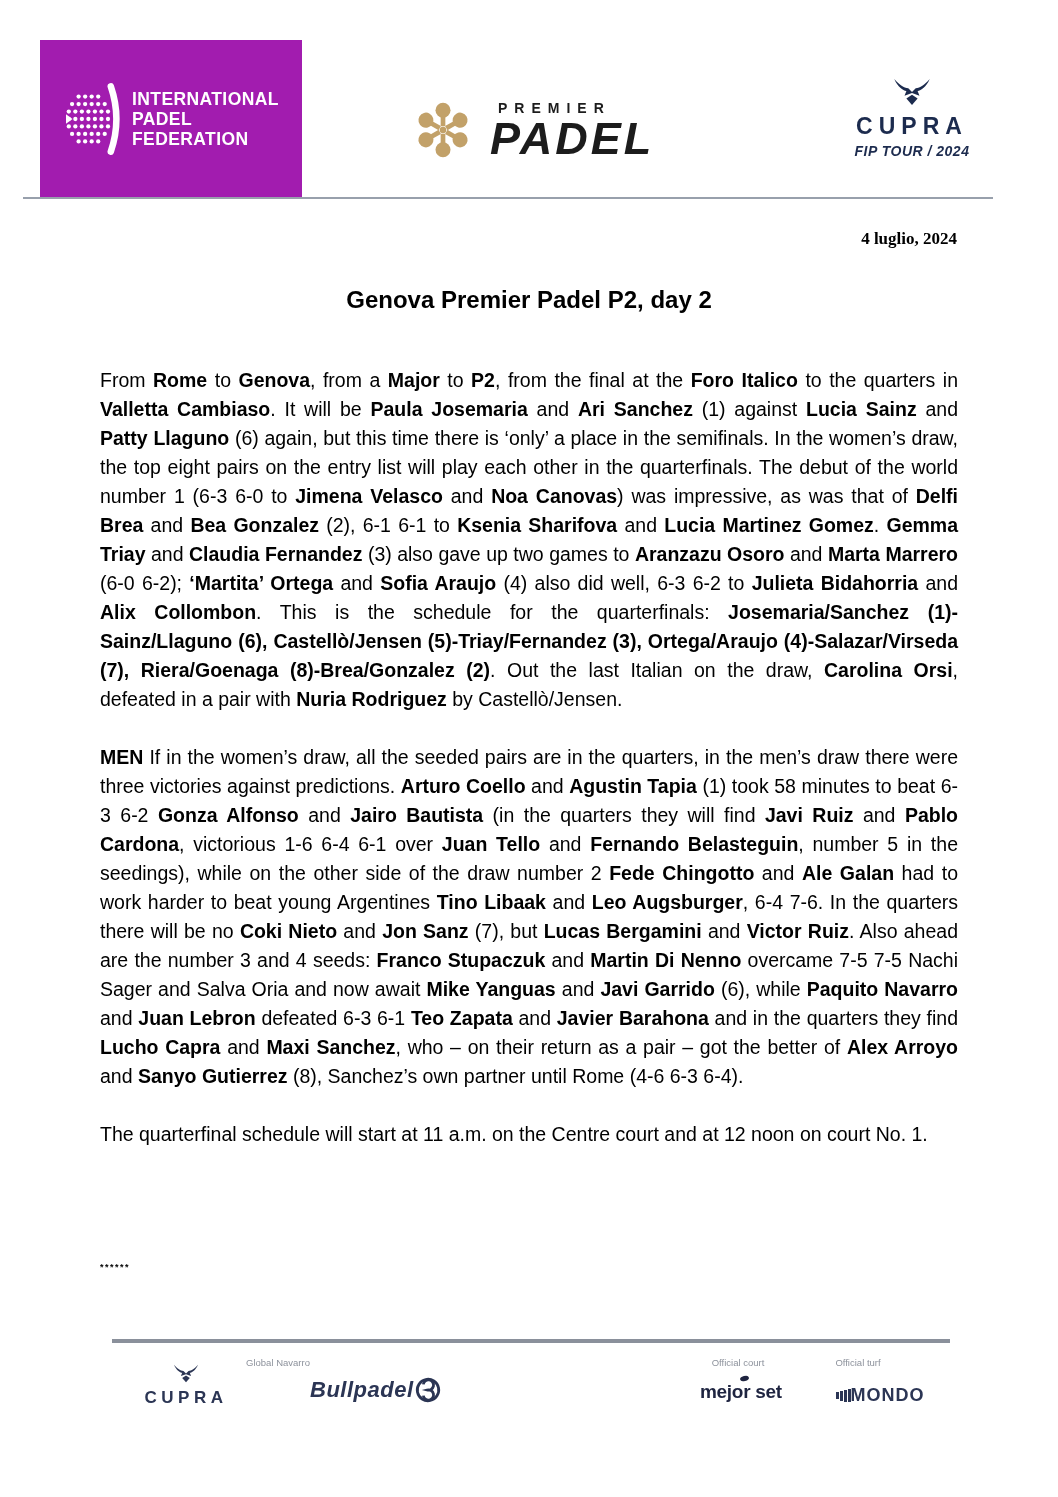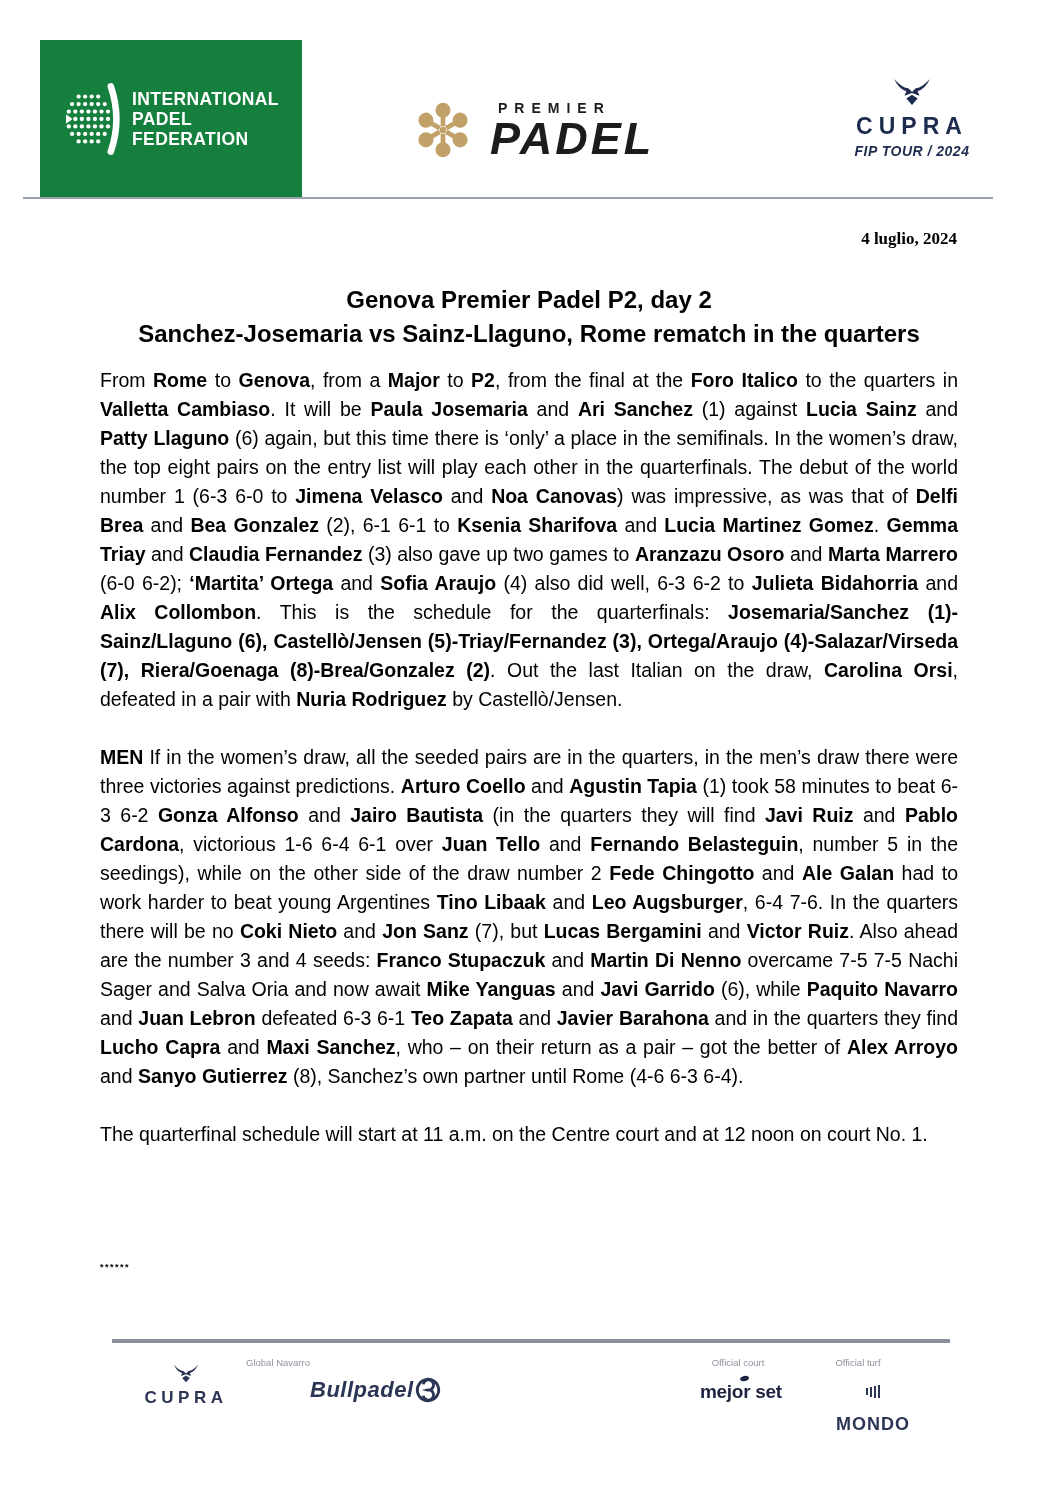--- a/index.html
+++ b/index.html
@@ -1,21 +1,21 @@
 <!DOCTYPE html>
 <html><head>
 <meta charset="utf-8">
 <style>
   * { margin:0; padding:0; box-sizing:border-box; }
   html,body { background:#ffffff; }
   body { font-family:"Liberation Sans", sans-serif; color:#000; }
   .page { position:relative; width:1058px; height:1497px; background:#fff; margin:0 auto; overflow:hidden; }
 
   
-  .ipf-box { position:absolute; left:40px; top:40px; width:262px; height:157px; background:#15803d;
+  .ipf-box { position:absolute; left:40px; top:40px; width:262px; height:157px; background:#a21caf;
              display:flex; align-items:center; gap:10px; padding-left:26px; }
   .ipf-text { color:#fff; font-weight:bold; font-size:17.5px; line-height:20px; letter-spacing:0.4px; }
   .header-rule { position:absolute; left:23px; top:197px; width:970px; height:2px; background:#98a0ac; }
 
   .pp-logo { position:absolute; left:412px; top:96px; display:flex; align-items:center; gap:16px; }
   .pp-premier { font-size:14px; font-weight:bold; letter-spacing:7px; color:#1c1c1c; margin:0 0 0 8px; }
   .pp-padel { font-size:45px; font-weight:900; font-style:italic; color:#1c1c1c; letter-spacing:3px; line-height:1; }
 
   .cupra-logo { position:absolute; left:826px; top:78px; width:172px; text-align:center; color:#1c2b4e; }
   .cupra-word { font-size:23px; font-weight:bold; letter-spacing:6px; margin-top:3px; }
@@ -48,21 +48,21 @@
   .cupra-footer .word { font-size:17px; font-weight:bold; letter-spacing:4.5px; margin-top:1px; }
 
   .bullpadel { position:absolute; left:310px; top:1376px; display:flex; align-items:center; color:#2b3554; }
   .bp-text { font-size:22px; font-weight:900; font-style:italic; letter-spacing:0.5px; }
 
   .mejorset { position:absolute; left:700px; top:1381px; color:#1e2440; font-size:19px; font-weight:800;
               letter-spacing:-0.3px; }
   .mejorset .accent { position:absolute; left:40px; top:-5px; width:9px; height:5px; background:#1e2440;
                       border-radius:50%; transform:rotate(-14deg); }
 
-  .mondo { position:absolute; left:836px; top:1385px; display:flex; align-items:center; gap:16px; color:#2b3554;flex-direction:column; }
+  .mondo { position:absolute; left:836px; top:1385px; display:flex; align-items:center; gap:0; color:#2b3554; }
   .mondo-bars { display:flex; align-items:center; gap:1.5px; }
   .mondo-bars span { display:block; width:2.5px; background:#2b3554; }
   .mondo-bars span:nth-child(1){height:7px;} .mondo-bars span:nth-child(2){height:10px;}
   .mondo-bars span:nth-child(3){height:12px;} .mondo-bars span:nth-child(4){height:13px;}
   .mondo-word { font-size:18px; font-weight:900; letter-spacing:1px; }
 </style>
 </head>
 <body>
 
 <div class="page">
@@ -166,21 +166,20 @@
     <div class="cupra-word">CUPRA</div>
     <div class="fip-line">FIP TOUR / 2024</div>
   </div>
 
   <div class="header-rule"></div>
 
   <div class="date-line">4 luglio, 2024</div>
 
   <div class="title">
     <div>Genova Premier Padel P2, day 2</div>
-    <div>Sanchez-Josemaria vs Sainz-Llaguno, Rome rematch in the quarters</div>
   </div>
 
   <div class="article">
     <p><span>From </span><span class="b">Rome</span><span> to </span><span class="b">Genova</span><span>, from a </span><span class="b">Major</span><span> to </span><span class="b">P2</span><span>, from the final at the </span><span class="b">Foro Italico</span><span> to the quarters in </span><span class="b">Valletta Cambiaso</span><span>. It will be </span><span class="b">Paula Josemaria</span><span> and </span><span class="b">Ari Sanchez</span><span> (1) against </span><span class="b">Lucia Sainz</span><span> and </span><span class="b">Patty Llaguno</span><span> (6) again, but this time there is ‘only’ a place in the semifinals. In the women’s draw, the top eight pairs on the entry list will play each other in the quarterfinals. The debut of the world number 1 (6-3 6-0 to </span><span class="b">Jimena Velasco</span><span> and </span><span class="b">Noa Canovas</span><span>) was impressive, as was that of </span><span class="b">Delfi Brea</span><span> and </span><span class="b">Bea Gonzalez</span><span> (2), 6-1 6-1 to </span><span class="b">Ksenia Sharifova</span><span> and </span><span class="b">Lucia Martinez Gomez</span><span>. </span><span class="b">Gemma Triay</span><span> and </span><span class="b">Claudia Fernandez</span><span> (3) also gave up two games to </span><span class="b">Aranzazu Osoro</span><span> and </span><span class="b">Marta Marrero</span><span> (6-0 6-2); </span><span class="b">‘Martita’ Ortega</span><span> and </span><span class="b">Sofia Araujo</span><span> (4) also did well, 6-3 6-2 to </span><span class="b">Julieta Bidahorria</span><span> and </span><span class="b">Alix Collombon</span><span>. This is the schedule for the quarterfinals: </span><span class="b">Josemaria/Sanchez (1)-Sainz/Llaguno (6), Castellò/Jensen (5)-Triay/Fernandez (3), Ortega/Araujo (4)-Salazar/Virseda (7), Riera/Goenaga (8)-Brea/Gonzalez (2)</span><span>. Out the last Italian on the draw, </span><span class="b">Carolina Orsi</span><span>, defeated in a pair with </span><span class="b">Nuria Rodriguez</span><span> by Castellò/Jensen.</span></p>
     <p><span class="b">MEN</span><span> If in the women’s draw, all the seeded pairs are in the quarters, in the men’s draw there were three victories against predictions. </span><span class="b">Arturo Coello</span><span> and </span><span class="b">Agustin Tapia</span><span> (1) took 58 minutes to beat 6-3 6-2 </span><span class="b">Gonza Alfonso</span><span> and </span><span class="b">Jairo Bautista</span><span> (in the quarters they will find </span><span class="b">Javi Ruiz</span><span> and </span><span class="b">Pablo Cardona</span><span>, victorious 1-6 6-4 6-1 over </span><span class="b">Juan Tello</span><span> and </span><span class="b">Fernando Belasteguin</span><span>, number 5 in the seedings), while on the other side of the draw number 2 </span><span class="b">Fede Chingotto</span><span> and </span><span class="b">Ale Galan</span><span> had to work harder to beat young Argentines </span><span class="b">Tino Libaak</span><span> and </span><span class="b">Leo Augsburger</span><span>, 6-4 7-6. In the quarters there will be no </span><span class="b">Coki Nieto</span><span> and </span><span class="b">Jon Sanz</span><span> (7), but </span><span class="b">Lucas Bergamini</span><span> and </span><span class="b">Victor Ruiz</span><span>. Also ahead are the number 3 and 4 seeds: </span><span class="b">Franco Stupaczuk</span><span> and </span><span class="b">Martin Di Nenno</span><span> overcame 7-5 7-5 Nachi Sager and Salva Oria and now await </span><span class="b">Mike Yanguas</span><span> and </span><span class="b">Javi Garrido</span><span> (6), while </span><span class="b">Paquito Navarro</span><span> and </span><span class="b">Juan Lebron</span><span> defeated 6-3 6-1 </span><span class="b">Teo Zapata</span><span> and </span><span class="b">Javier Barahona</span><span> and in the quarters they find </span><span class="b">Lucho Capra</span><span> and </span><span class="b">Maxi Sanchez</span><span>, who – on their return as a pair – got the better of </span><span class="b">Alex Arroyo</span><span> and </span><span class="b">Sanyo Gutierrez</span><span> (8), Sanchez’s own partner until Rome (4-6 6-3 6-4).</span></p>
     <p><span>The quarterfinal schedule will start at 11 a.m. on the Centre court and at 12 noon on court No. 1.</span></p>
   </div>
 
   <div class="separator">******</div>
 

